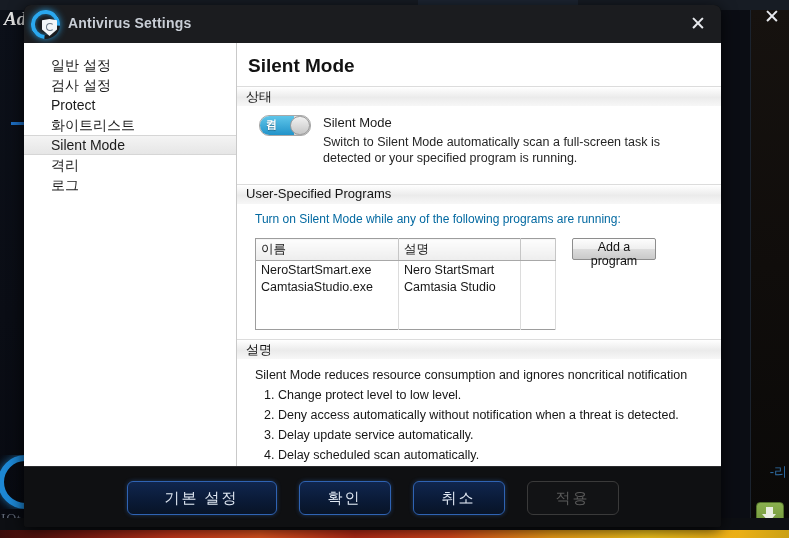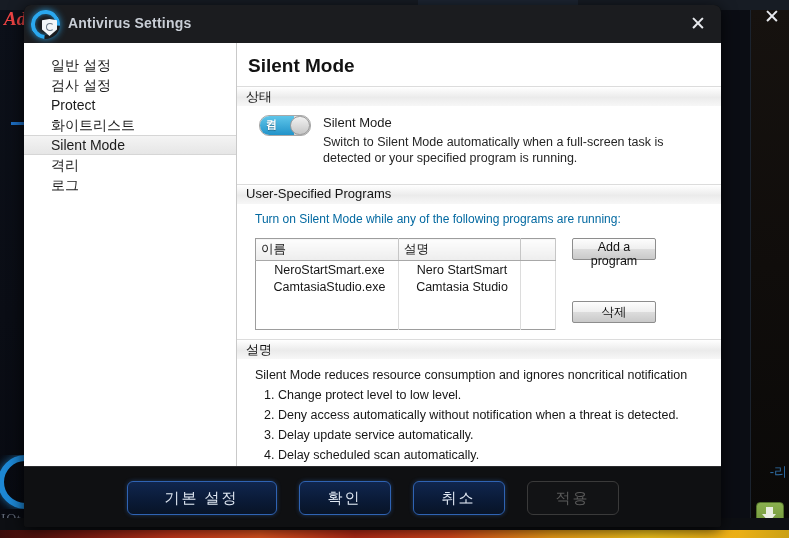--- a/index.html
+++ b/index.html
@@ -121,21 +121,21 @@
     left: 0; bottom: 8px;
     width: 789px; height: 12px;
     background: #0d0f13;
   }
   .bg-title-ghost {
     position: absolute;
     left: 4px; top: 8px;
     font-size: 19px;
     font-style: italic;
     font-weight: bold;
-    color: #ef4444;
+    color: #e5e5e5;
     font-family: "Liberation Serif", serif;
   }
   .outer-close {
     position: absolute;
     right: 6px; top: 6px;
     width: 22px; height: 22px;
     color: #e8eaee;
     font-size: 19px;
     line-height: 22px;
     text-align: center;
@@ -352,21 +352,20 @@
     padding: 2px 0 2px 5px;
     height: 17px;
   }
   table.prog td {
     border-right: 1px solid #dcdcdc;
     font-size: 12.5px;
     color: #161616;
     padding: 1px 0 1px 5px;
     height: 15px;
     vertical-align: middle;
-    text-align: center;
   }
   table.prog td.spacer { height: 15px; }
   .col-a { width: 143px; }
   .col-b { width: 122px; }
   .col-c { width: 35px; }
 
   .side-buttons {
     margin-left: 16px;
     display: flex;
     flex-direction: column;
@@ -486,21 +485,21 @@
       </div>
       <div class="section-body">
         <div class="status-row">
           <div class="toggle">
             <div class="toggle-fill"></div>
             <div class="toggle-label">켬</div>
             <div class="toggle-knob"></div>
           </div>
           <div class="status-text">
             <div class="status-name">Silent Mode</div>
-            <div class="status-desc">Switch to Silent Mode automatically when a full-screen task is detected or your specified program is running.</div>
+            <div class="status-desc">Switch to Silent Mode automatically scan a full-screen task is detected or your specified program is running.</div>
           </div>
         </div>
       </div>
 
       <div class="section-head" style="margin-top:18px">
         <span>User-Specified Programs</span>
       </div>
       <div class="section-body">
         <div class="usp-desc">Turn on Silent Mode while any of the following programs are running:</div>
 
@@ -537,21 +536,20 @@
               <tr>
                 <td class="spacer"></td>
                 <td class="spacer"></td>
                 <td class="spacer"></td>
               </tr>
             </tbody>
           </table>
 
           <div class="side-buttons">
             <button class="winbtn">Add a program</button>
-            <button class="winbtn delete">삭제</button>
           </div>
         </div>
       </div>
 
       <div class="section-head" style="margin-top:9px">
         <span>설명</span>
       </div>
       <div class="section-body">
         <div class="desc-list">
           <div class="desc-line">Silent Mode reduces resource consumption and ignores noncritical notification</div>

